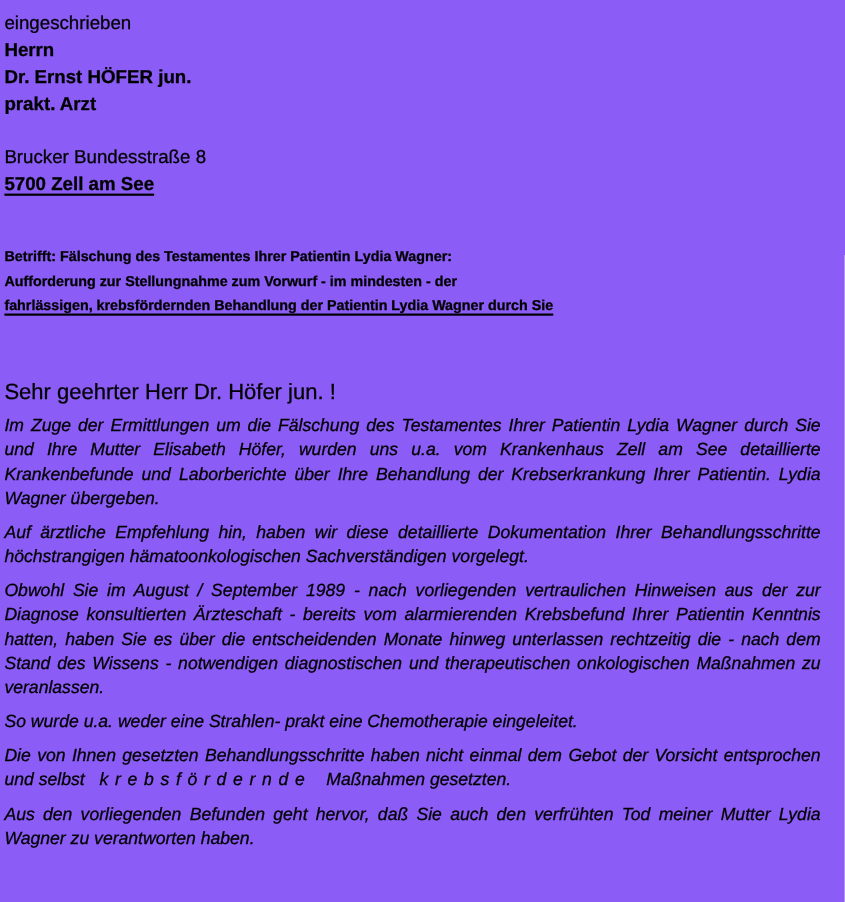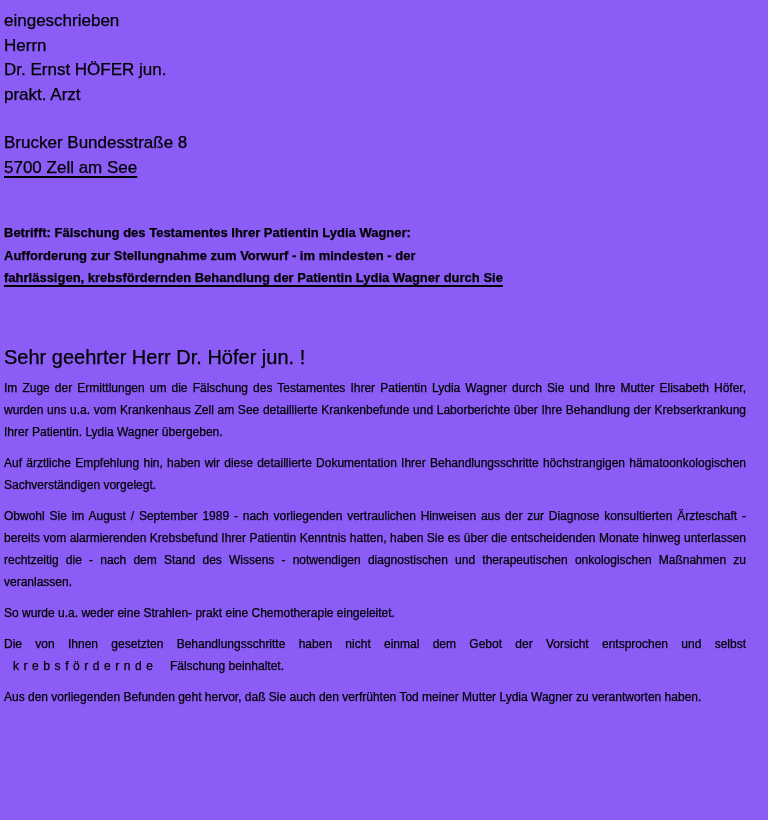--- a/index.html
+++ b/index.html
@@ -16,43 +16,44 @@
     background: #8b5cf6;
     box-sizing: border-box;
     padding: 9px 22px 0 4px;
     overflow: hidden;
     -webkit-text-stroke: 0.25px #000;
   }
   .address-block {
     font-size: 17px;
     line-height: 24.5px;
   }
-  .bold { font-weight: 400; }
+  .bold { font-weight: 700; }
   .underline {
     text-decoration: underline;
     text-decoration-thickness: 2px;
     text-underline-offset: 3px;
   }
   .addr-spacer { height: 24px; }
   .subject-block {
     margin-top: 42px;
     font-size: 13px;
     line-height: 22.5px;
     font-weight: 700;
   }
   .salutation {
     margin-top: 56px;
     font-size: 20px;
     line-height: 22px;
   }
   p.body-para {
     margin: 9px 0 0 0;
-    font-size: 12px;
+    font-size: 16px;
     line-height: 22px;
     text-align: justify;
+    font-style: italic;
   }
   .letterspaced {
     letter-spacing: 0.38em;
     margin-left: 9px;
     margin-right: 9px;
     white-space: nowrap;
   }
 </style>
 </head>
 <body>
@@ -78,17 +79,17 @@
   <div class="salutation">Sehr geehrter Herr Dr. Höfer jun. !</div>
 
   <p class="body-para">Im Zuge der Ermittlungen um die Fälschung des Testamentes Ihrer Patientin Lydia Wagner durch Sie und Ihre Mutter Elisabeth Höfer, wurden uns u.a. vom Krankenhaus Zell am See detaillierte Krankenbefunde und Laborberichte über Ihre Behandlung der Krebserkrankung Ihrer Patientin. Lydia Wagner übergeben.</p>
 
   <p class="body-para">Auf ärztliche Empfehlung hin, haben wir diese detaillierte Dokumentation Ihrer Behandlungsschritte höchstrangigen hämatoonkologischen Sachverständigen vorgelegt.</p>
 
   <p class="body-para">Obwohl Sie im August / September 1989 - nach vorliegenden vertraulichen Hinweisen aus der zur Diagnose konsultierten Ärzteschaft - bereits vom alarmierenden Krebsbefund Ihrer Patientin Kenntnis hatten, haben Sie es über die entscheidenden Monate hinweg unterlassen rechtzeitig die - nach dem Stand des Wissens - notwendigen diagnostischen und therapeutischen onkologischen Maßnahmen zu veranlassen.</p>
 
   <p class="body-para">So wurde u.a. weder eine Strahlen- prakt eine Chemotherapie eingeleitet.</p>
 
-  <p class="body-para"><span>Die von Ihnen gesetzten Behandlungsschritte haben nicht einmal dem Gebot der Vorsicht entsprochen und selbst</span> <span class="letterspaced">krebsfördernde</span> <span>Fälschung beinhaltet.</span></p>
+  <p class="body-para"><span>Die von Ihnen gesetzten Behandlungsschritte haben nicht einmal dem Gebot der Vorsicht entsprochen und selbst</span> <span class="letterspaced">krebsfördernde</span> <span>Maßnahmen gesetzten.</span></p>
 
   <p class="body-para">Aus den vorliegenden Befunden geht hervor, daß Sie auch den verfrühten Tod meiner Mutter Lydia Wagner zu verantworten haben.</p>
 
 </div>
 
 </body></html>

